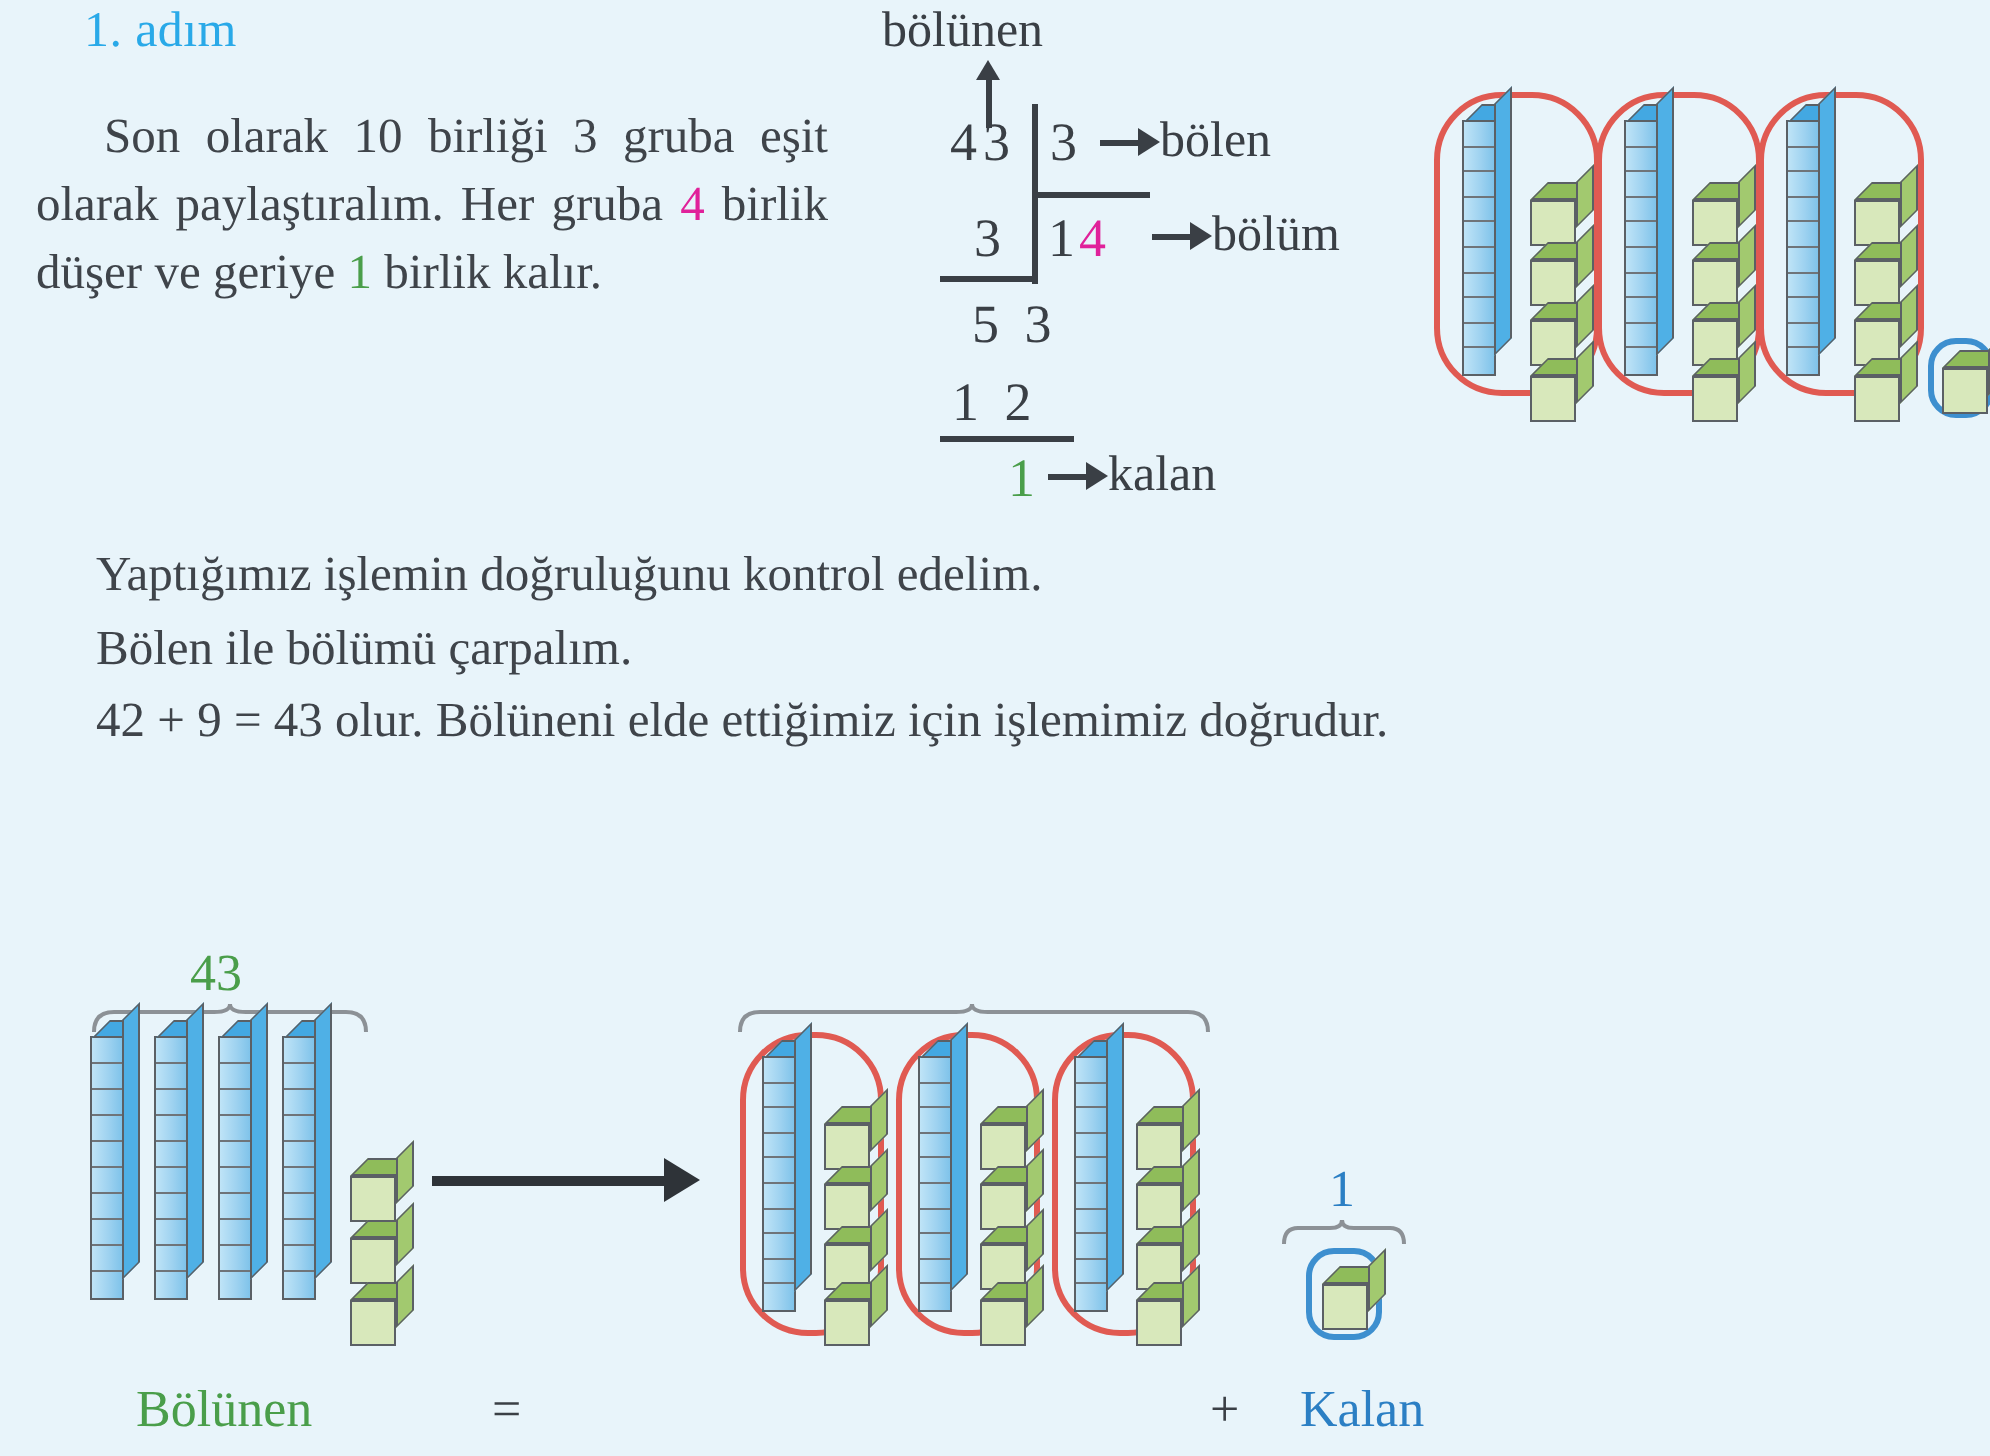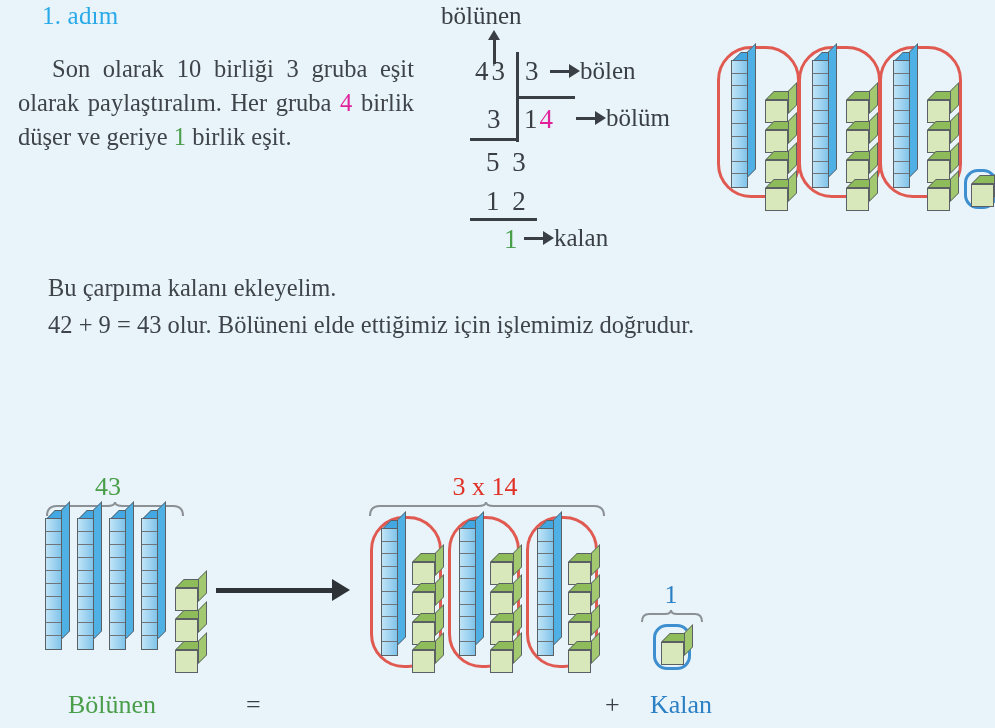--- a/index.html
+++ b/index.html
@@ -81,21 +81,21 @@
   }
   .num {
     position: absolute;
     white-space: nowrap;
     font-size: 27px;
     letter-spacing: 3px;
   }
   #num-dividend { left: 47px; top: 56px; }
   #num-subtract1 { left: 59px; top: 104px; }
   #num-diff1 { left: 58px; top: 147px; }
-  #num-subtract2 { left: 58px; top: 186px; }
+  #num-subtract2 { left: 48px; top: 186px; }
   #num-remainder { left: 76px; top: 224px; letter-spacing: 0; }
   #num-divisor { left: 97px; top: 56px; letter-spacing: 0; }
   #num-quotient { left: 96px; top: 104px; letter-spacing: 2px; }
 
   .vline {
     position: absolute;
     background: #3a3f45;
     width: 3px;
   }
   #divider-vertical { left: 88px; top: 52px; height: 90px; }
@@ -284,21 +284,21 @@
   #formula-plus { left: 605px; top: 0; }
   #formula-remainder { left: 650px; top: 0; }
 </style>
 </head>
 <body>
 
 <div id="page">
 
   <div id="step-heading">1. adım</div>
 
-  <div id="intro-paragraph"><span>Son olarak 10 birliği 3 gruba eşit olarak paylaştıralım. Her gruba </span><span class="pink">4</span><span> birlik düşer ve geriye </span><span class="green">1</span><span> birlik eşit.</span></div>
+  <div id="intro-paragraph"><span>Son olarak 10 birliği 3 gruba eşit olarak paylaştıralım. Her gruba </span><span class="pink">4</span><span> birlik düşer ve geriye </span><span class="green">1</span><span> birlik kalır.</span></div>
 
   <div id="division-block">
     <div id="dividend-caption">bölünen</div>
     <div id="dividend-arrow-up"></div>
 
     <div class="num" id="num-dividend">43</div>
     <div class="num" id="num-divisor">3</div>
     <div class="num" id="num-quotient"><span class="dark">1</span><span class="pink">4</span></div>
     <div class="num" id="num-subtract1">3</div>
     <div class="num" id="num-diff1">5 3</div>
@@ -390,21 +390,22 @@
     <div style="position:absolute;left:222px;top:58px;"><div class="cube"><div class="cube-top"></div><div class="cube-side"></div><div class="cube-front"></div></div></div>
     <div style="position:absolute;left:222px;top:88px;"><div class="cube"><div class="cube-top"></div><div class="cube-side"></div><div class="cube-front"></div></div></div>
     <div style="position:absolute;left:222px;top:118px;"><div class="cube"><div class="cube-top"></div><div class="cube-side"></div><div class="cube-front"></div></div></div>
     <div style="position:absolute;left:222px;top:146px;"><div class="cube"><div class="cube-top"></div><div class="cube-side"></div><div class="cube-front"></div></div></div>
 
     <div class="group-outline blue-outline" style="left:259px; top:127px; width:33px; height:40px;"></div>
     <div style="position:absolute;left:266px;top:142px;"><div class="cube"><div class="cube-top"></div><div class="cube-side"></div><div class="cube-front"></div></div></div>
   </div>
 
   <div id="explanation">
-    <div>Bu çarpıma kalanı ekleyelim.</div>
+    <div>Yaptığımız işlemin doğruluğunu kontrol edelim.</div>
+    <div>Bölen ile bölümü çarpalım.</div>
     <div>42 + 9 = 43 olur. Bölüneni elde ettiğimiz için işlemimiz doğrudur.</div>
   </div>
 
   <div id="bottom-area">
 
     <div class="brace-label green" style="left:88px; top:2px; width:40px;">43</div>
     <svg class="brace" style="left:45px; top:32px;" width="140" height="16" viewBox="0 0 140 16">
       <path d="M2,14 Q2,4 12,4 L62,4 Q70,4 70,0 Q70,4 78,4 L128,4 Q138,4 138,14" fill="none" stroke="#8c9196" stroke-width="2"></path>
     </svg>
 
@@ -472,21 +473,20 @@
             <div class="rod-seg"></div>
       </div></div>
     </div>
 
     <div style="position:absolute;left:175px;top:118px;"><div class="cube"><div class="cube-top"></div><div class="cube-side"></div><div class="cube-front"></div></div></div>
     <div style="position:absolute;left:175px;top:149px;"><div class="cube"><div class="cube-top"></div><div class="cube-side"></div><div class="cube-front"></div></div></div>
     <div style="position:absolute;left:175px;top:180px;"><div class="cube"><div class="cube-top"></div><div class="cube-side"></div><div class="cube-front"></div></div></div>
 
     <div id="main-arrow" style="left:216px; top:118px;"></div>
 
-    <div class="brace-label red" style="left:425px; top:2px; width:120px;">3 x 14</div>
     <svg class="brace" style="left:368px; top:32px;" width="238" height="16" viewBox="0 0 238 16">
       <path d="M2,14 Q2,4 12,4 L110,4 Q118,4 118,0 Q118,4 126,4 L226,4 Q236,4 236,14" fill="none" stroke="#8c9196" stroke-width="2"></path>
     </svg>
 
     <div class="group-outline" style="left:370px; top:46px; width:72px; height:152px;"></div>
     <div style="position:absolute;left:381px;top:58px;">
       <div class="rod"><div class="rod-body" style="height:128px;">
         <div class="rod-top"></div>
             <div class="rod-side"></div>
         <div class="rod-seg"></div>

